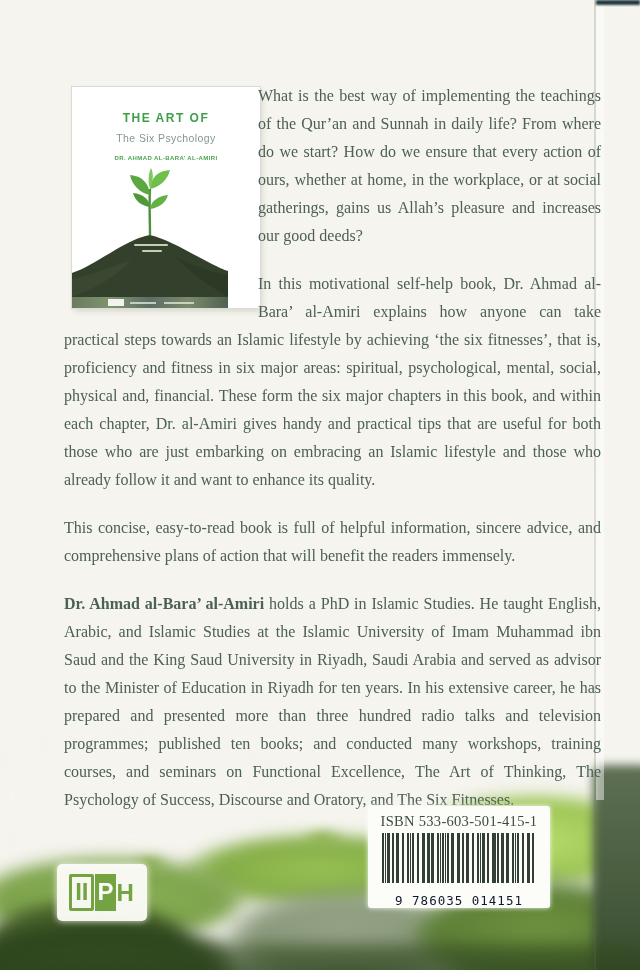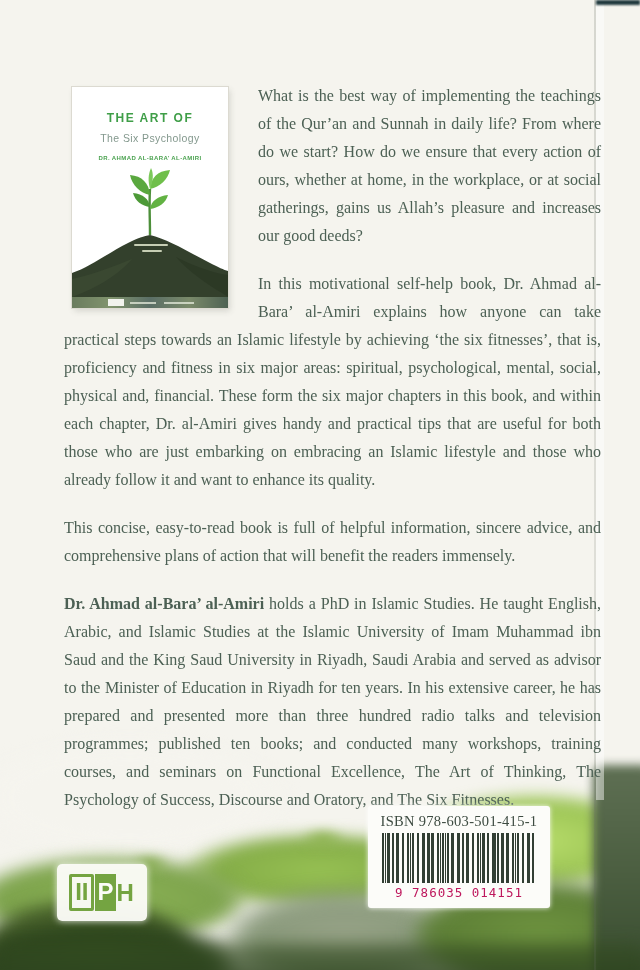--- a/index.html
+++ b/index.html
@@ -27,21 +27,21 @@
   .b-bump1{left:300px;top:52px;width:46px;height:26px;background:radial-gradient(ellipse,#8db350,rgba(141,179,80,0) 75%);filter:blur(4px);}
   .b-bump2{left:130px;top:78px;width:40px;height:22px;background:radial-gradient(ellipse,#85ab4e,rgba(133,171,78,0) 75%);filter:blur(4px);}
 
   
   .edge-line{position:absolute;left:594px;top:0;width:2px;height:970px;background:linear-gradient(180deg,rgba(140,145,135,.30),rgba(120,125,115,.18) 60%,rgba(90,100,85,.25));z-index:2;}
   .edge-highlight{position:absolute;left:596px;top:0;width:8px;height:800px;background:rgba(255,255,255,.45);z-index:2;}
   .corner-dark-strip{position:absolute;left:596px;top:0;width:44px;height:5px;background:#20393d;filter:blur(.8px);z-index:3;}
 
   
   .thumb{
-    position:absolute;left:72px;top:87px;width:156px;height:221px;
+    position:absolute;left:72px;top:87px;width:188px;height:221px;
     background:#fff;z-index:3;
     box-shadow:0 0 0 1px #dcdad1, 2px 3px 6px rgba(70,75,65,.18);
     overflow:hidden;
     font-family:"Liberation Sans", sans-serif;
     text-align:center;
   }
   .thumb-title1{margin-top:24px;font-size:12px;font-weight:bold;letter-spacing:1.5px;color:#3f9e48;}
   .thumb-title2{margin-top:1px;font-size:17px;font-weight:bold;letter-spacing:.5px;color:#3f9e48;}
   .thumb-sub{margin-top:7px;font-size:10.5px;color:#83988d;letter-spacing:.4px;}
   .thumb-author{margin-top:11px;font-size:6px;font-weight:bold;color:#4aa24f;letter-spacing:.4px;}
@@ -74,21 +74,21 @@
     text-align:center;
   }
   .isbn-label{margin-top:7px;font-size:14.5px;color:#3d4b41;letter-spacing:.3px;font-family:"Liberation Serif",serif;}
   .barcode{
     margin:3px 14px 0 14px;height:50px;
     background-image:
       repeating-linear-gradient(90deg,#323f34 0 2px,rgba(0,0,0,0) 2px 5px),
       repeating-linear-gradient(90deg,#323f34 0 1px,rgba(0,0,0,0) 1px 7px),
       repeating-linear-gradient(90deg,rgba(0,0,0,0) 0 3px,#323f34 3px 4px,rgba(0,0,0,0) 4px 11px);
   }
-  .barcode-digits{margin-top:2px;font-family:"DejaVu Sans Mono",monospace;font-size:12.5px;color:#be185d;letter-spacing:1px;}
+  .barcode-digits{margin-top:10px;font-family:"DejaVu Sans Mono",monospace;font-size:12.5px;color:#0f172a;letter-spacing:1px;}
 
   
   .iiph{
     position:absolute;left:57px;top:864px;width:90px;height:57px;z-index:4;
     background:rgba(252,252,248,.96);border-radius:5px;
     box-shadow:0 0 7px rgba(255,255,255,.85);
     display:flex;align-items:center;justify-content:center;
     font-family:"Liberation Sans",sans-serif;font-weight:bold;
     filter:blur(.35px);
   }
@@ -150,21 +150,21 @@
 
   <div class="text-col">
     <div class="float-spacer"></div>
     <p>What is the best way of implementing the teachings of the Qur’an and Sunnah in daily life? From where do we start? How do we ensure that every action of ours, whether at home, in the workplace, or at social gatherings, gains us Allah’s pleasure and increases our good deeds?</p>
     <p>In this motivational self-help book, Dr. Ahmad al-Bara’ al-Amiri explains how anyone can take practical steps towards an Islamic lifestyle by achieving ‘the six fitnesses’, that is, proficiency and fitness in six major areas: spiritual, psychological, mental, social, physical and, financial. These form the six major chapters in this book, and within each chapter, Dr. al-Amiri gives handy and practical tips that are useful for both those who are just embarking on embracing an Islamic lifestyle and those who already follow it and want to enhance its quality.</p>
     <p>This concise, easy-to-read book is full of helpful information, sincere advice, and comprehensive plans of action that will benefit the readers immensely.</p>
     <p><span class="bold-name">Dr. Ahmad al-Bara’ al-Amiri</span><span> holds a PhD in Islamic Studies. He taught English, Arabic, and Islamic Studies at the Islamic University of Imam Muhammad ibn Saud and the King Saud University in Riyadh, Saudi Arabia and served as advisor to the Minister of Education in Riyadh for ten years. In his extensive career, he has prepared and presented more than three hundred radio talks and television programmes; published ten books; and conducted many workshops, training courses, and seminars on Functional Excellence, The Art of Thinking, The Psychology of Success, Discourse and Oratory, and The Six Fitnesses.</span></p>
   </div>
 
   <div class="isbn-box">
-    <div class="isbn-label">ISBN 978-603-501-415-1</div>
+    <div class="isbn-label">ISBN 533-603-501-415-1</div>
     <div class="barcode"></div>
     <div class="barcode-digits">9 786035 014151</div>
   </div>
 
   <div class="iiph">
     <span class="iiph-box">II</span>
     <span class="iiph-p">P</span>
     <span class="iiph-h">H</span>
   </div>
 

